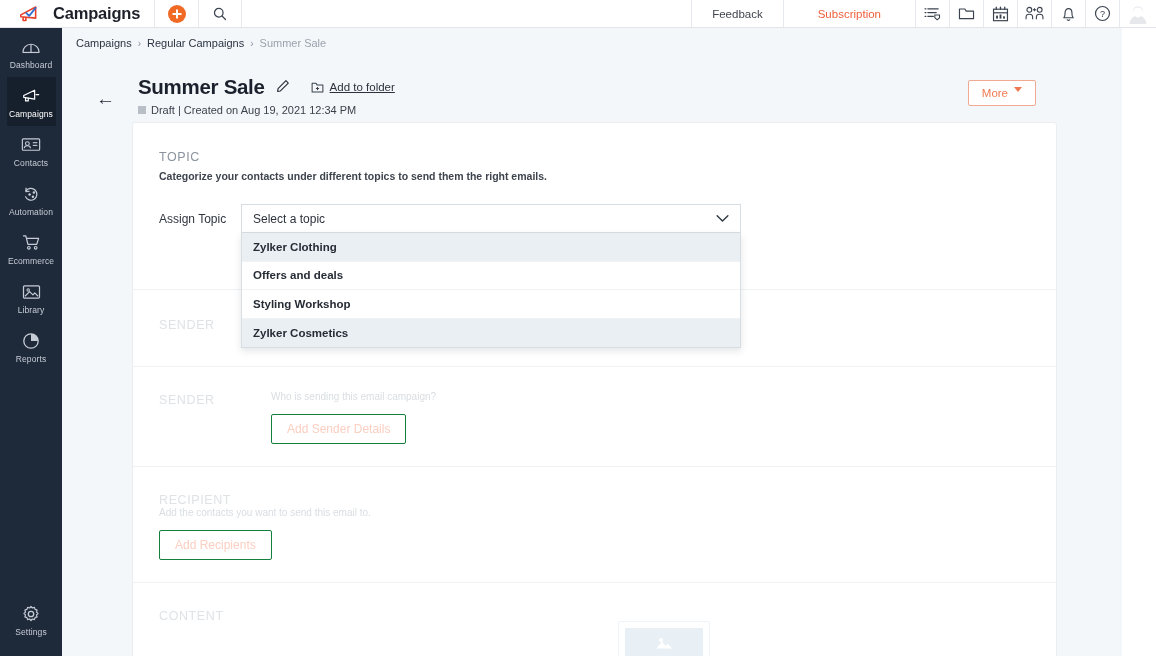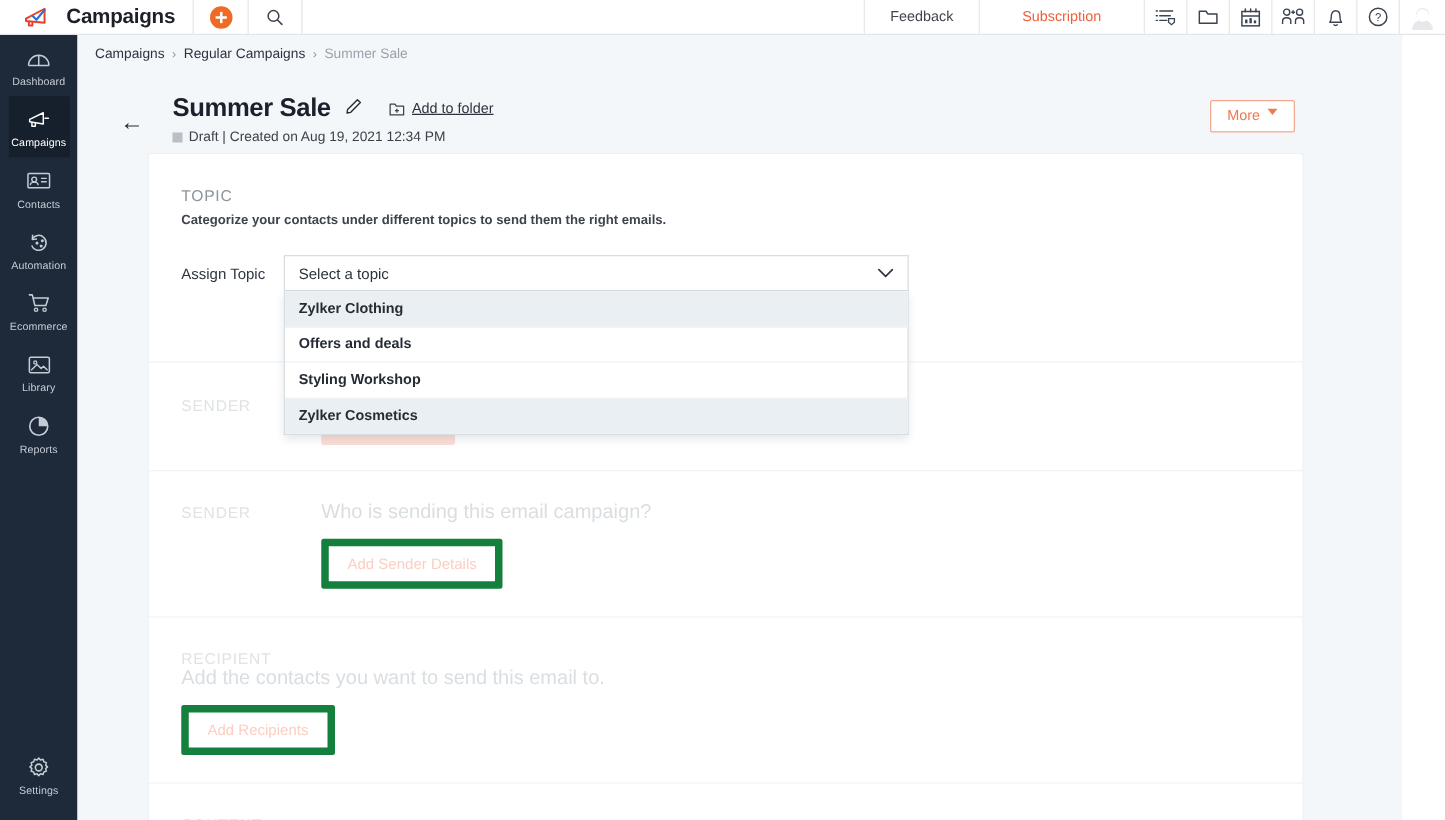--- a/index.html
+++ b/index.html
@@ -141,21 +141,21 @@
     cursor: pointer; display: flex; align-items: flex-start; gap: 6px;
     font-family: "Liberation Sans", sans-serif;
   }
   .caret-down {
     width: 0; height: 0; border-left: 4px solid transparent;
     border-right: 4px solid transparent; border-top: 5px solid #ef7a52;
   }
 
   
   .card {
-    position: absolute; left: 56px; top: 94px;
+    position: absolute; left: 70px; top: 94px;
     width: 925px; height: 534px;
     background: #ffffff;
     border-radius: 3px 3px 0 0;
     border: 1px solid #eaeef1; border-bottom: none;
     overflow: hidden;
   }
   .section { position: relative; }
   .sec-divider { height: 1px; background: #f0f3f5; margin: 0; }
 
   .topic-sec { padding: 27px 0 0 26px; }
@@ -192,24 +192,24 @@
 
   
   .ghost-sec {
     display: flex; padding: 22px 0 20px 26px;
   }
   .ghost-title {
     font-size: 12.5px; color: #dfe3e6; letter-spacing: 0.6px;
     width: 112px; flex-shrink: 0; padding-top: 2px;
   }
   .ghost-body { flex: 1; }
-  .ghost-desc { font-size: 16px; color: #d9dee2; margin-bottom: 12px; }
+  .ghost-desc { font-size: 10px; color: #d9dee2; margin-bottom: 12px; }
   .ghost-btn {
     display: inline-flex; align-items: center; justify-content: center;
-    border: 6px solid #15803d; color: #fbcfc1; background: #fff;
+    border: 1px solid #15803d; color: #fbcfc1; background: #fff;
     font-size: 12px; padding: 7px 15px; border-radius: 2px;
     cursor: pointer; font-family: "Liberation Sans", sans-serif;
   }
   .ghost-btn.filled {
     background: #fbdfd5; border-color: #fbdfd5; color: #ffffff;
   }
   .content-sec { display: flex; padding: 24px 0 0 26px; }
   .content-holder {
     flex: 1; display: flex; justify-content: center; padding-top: 14px;
   }

